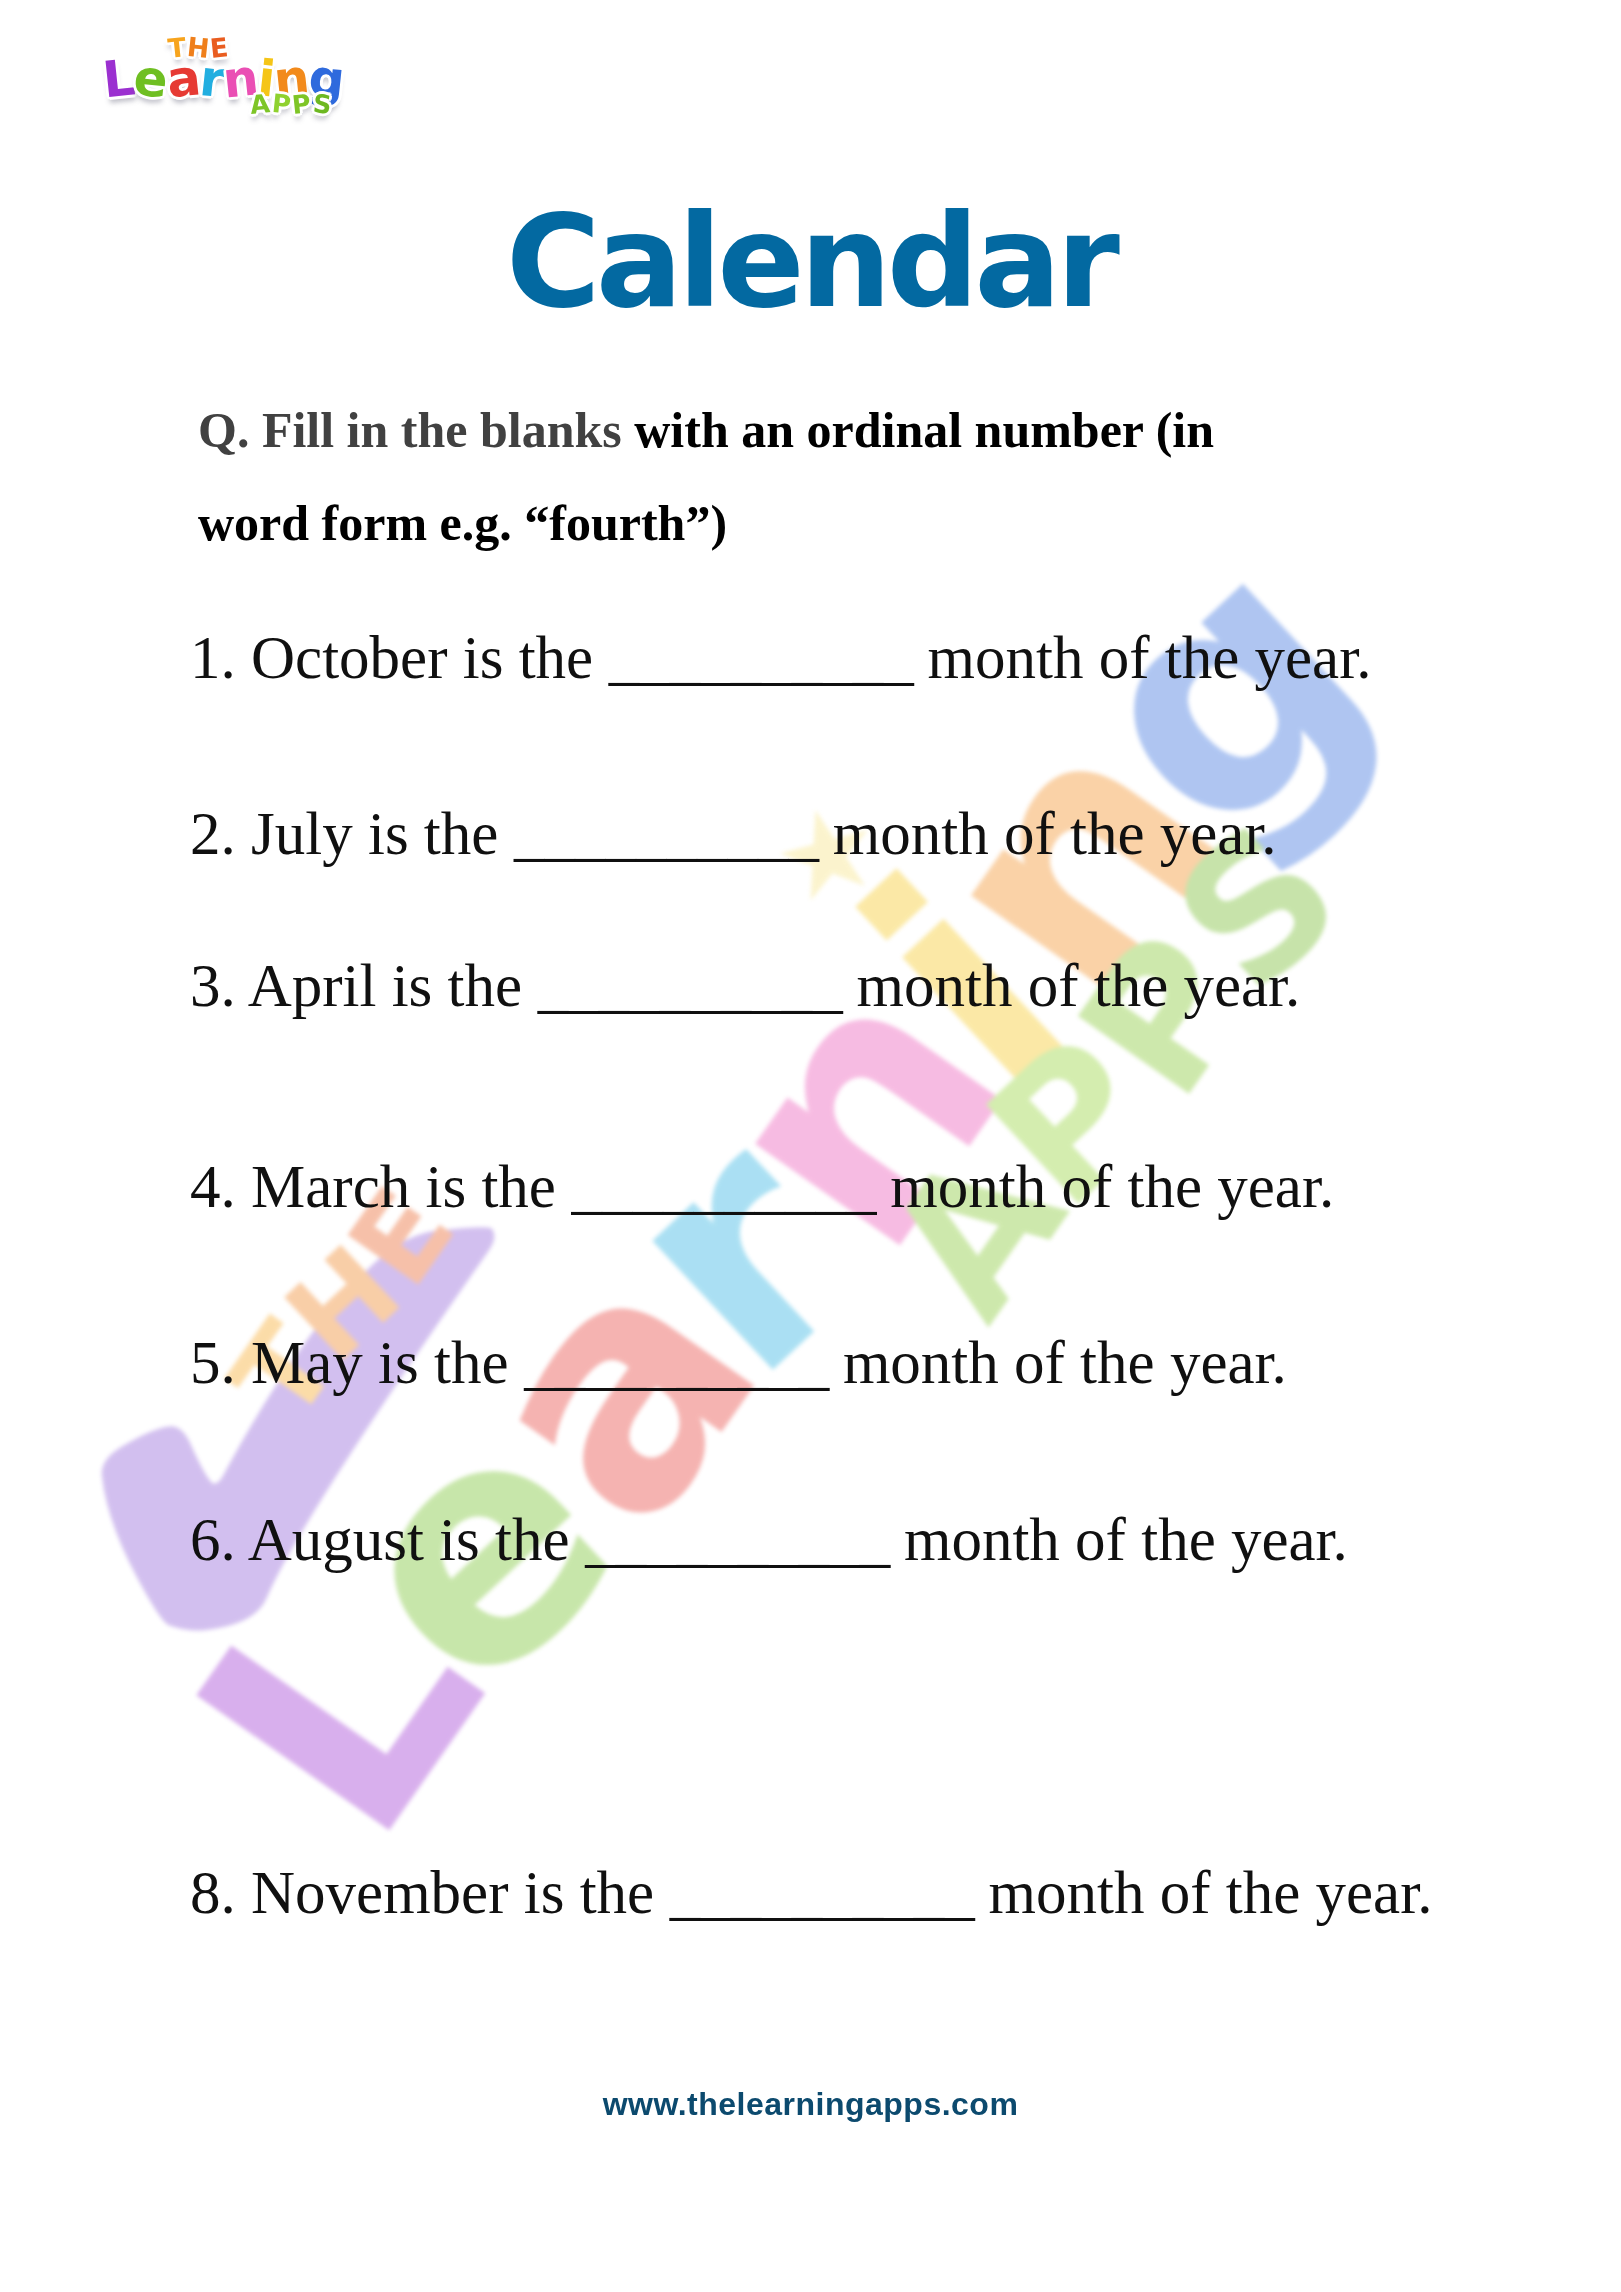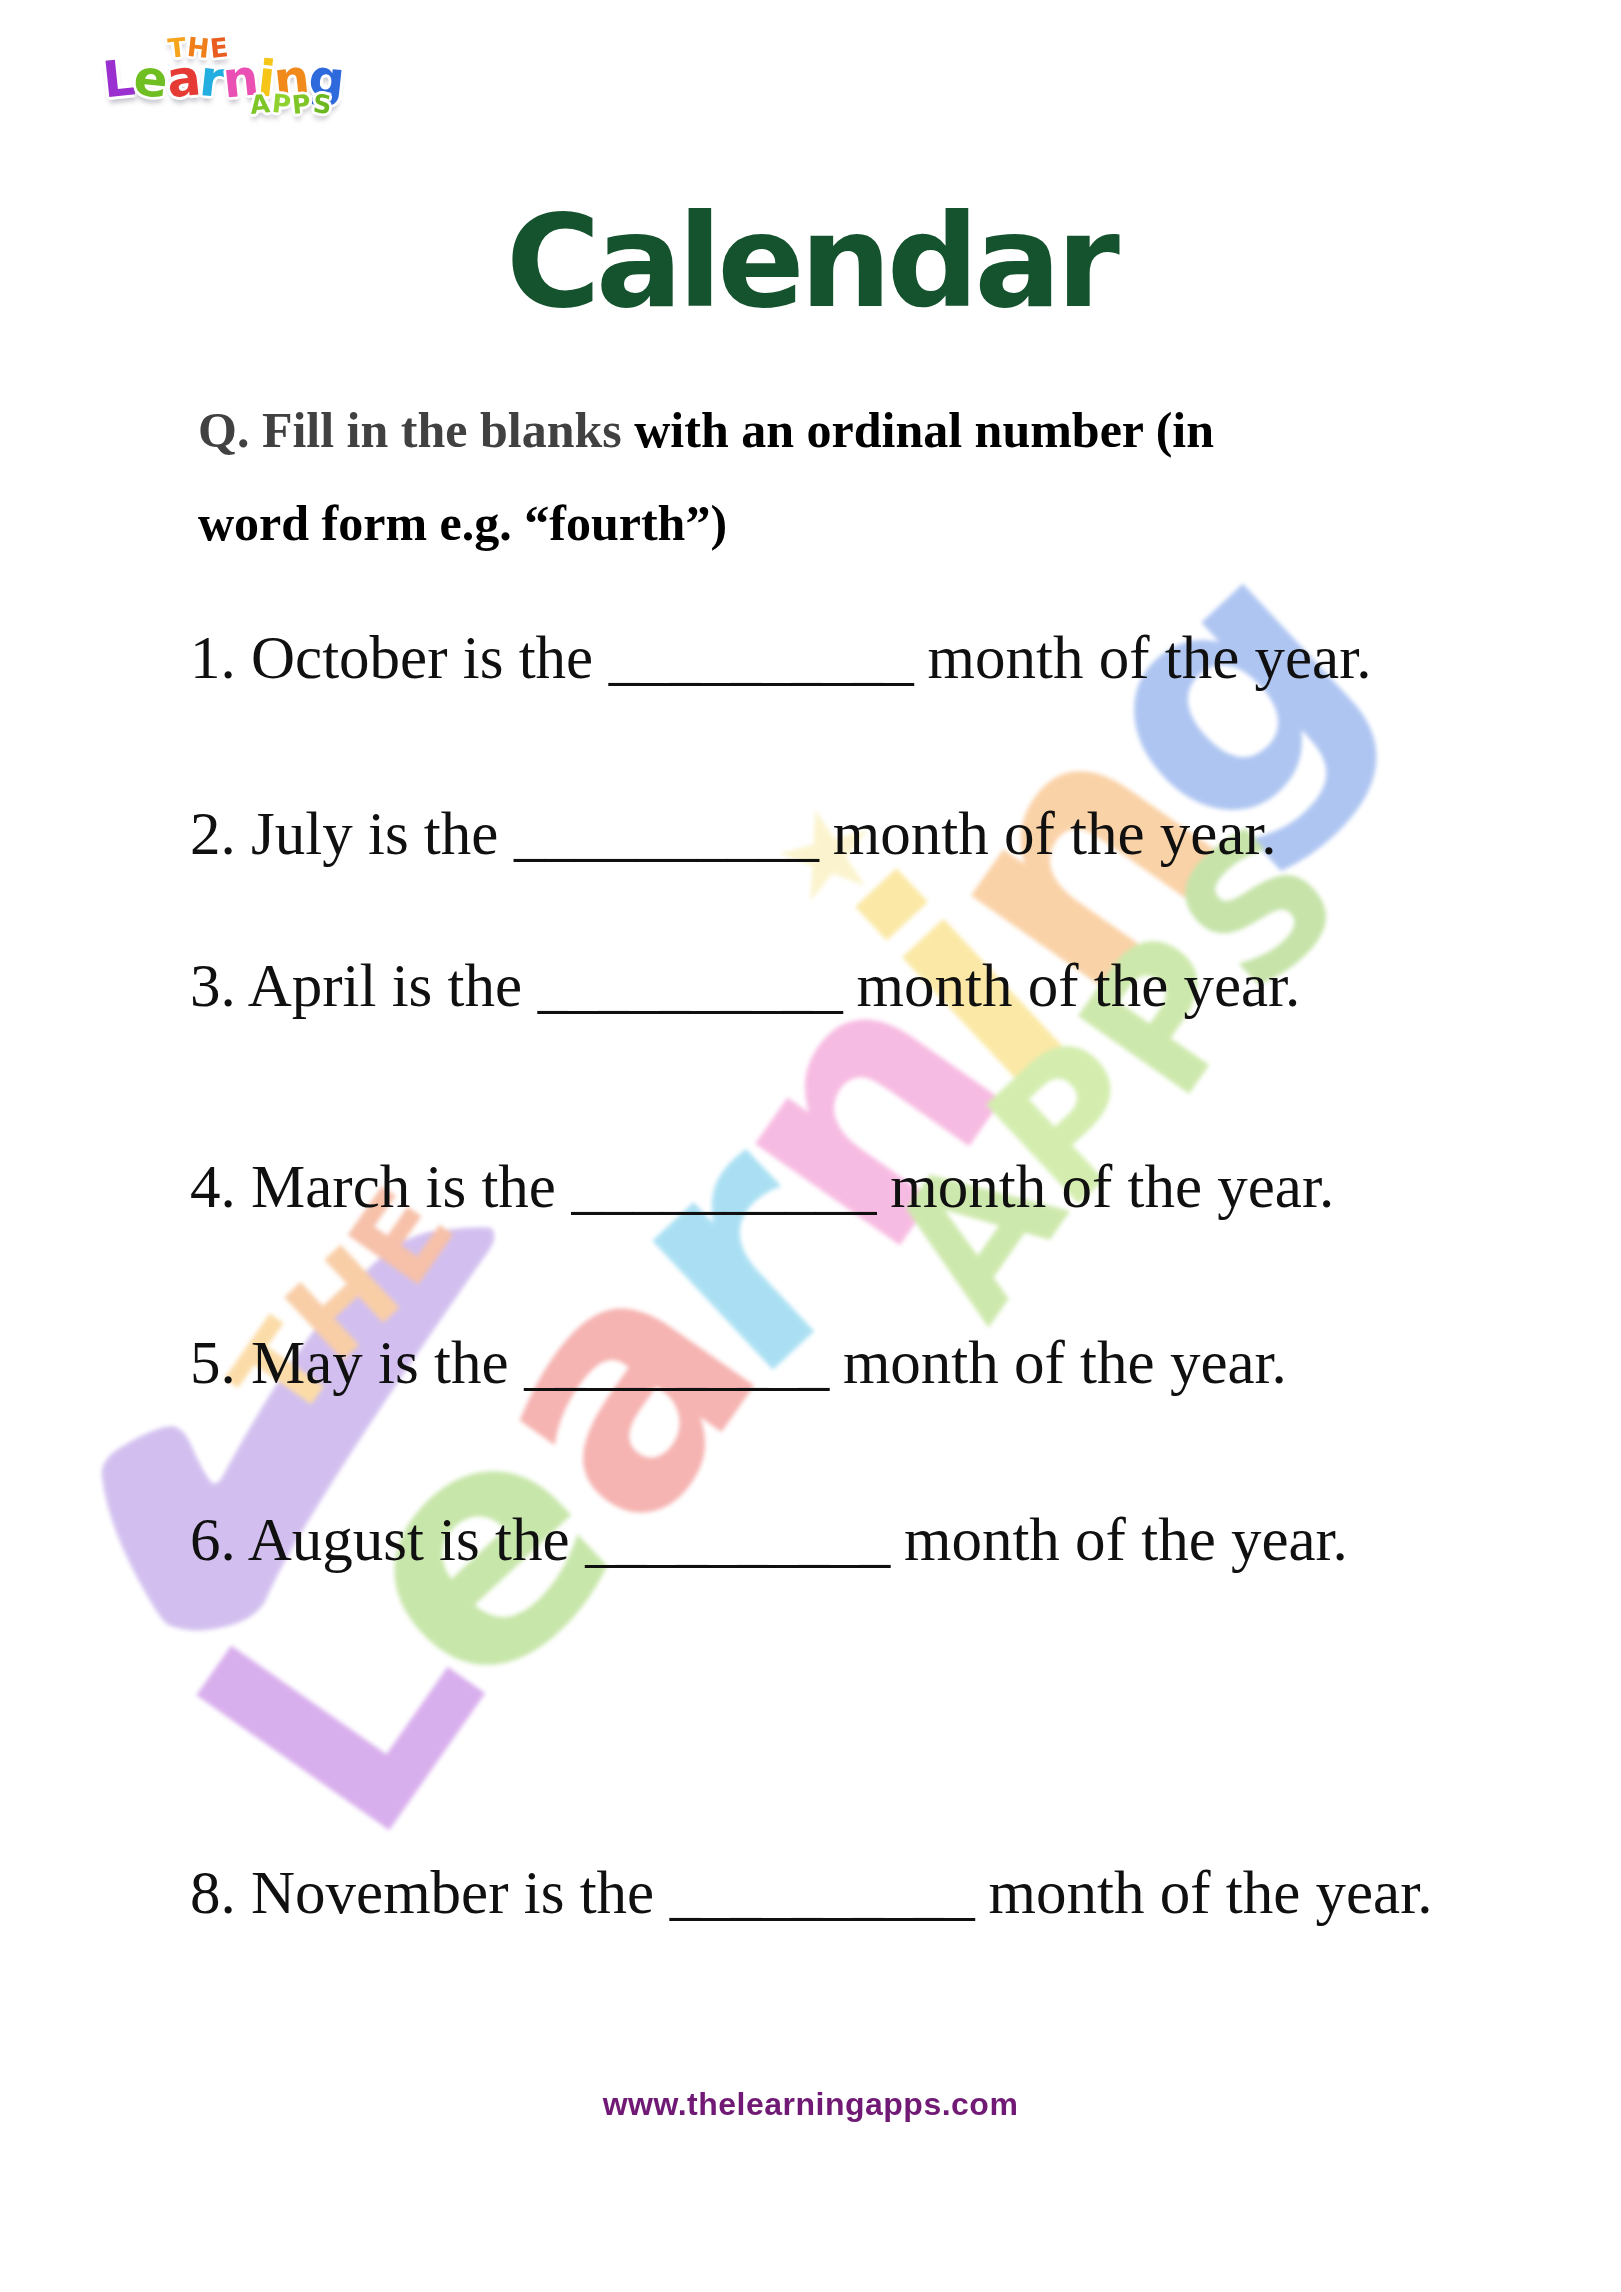--- a/index.html
+++ b/index.html
@@ -29,30 +29,30 @@
   .wm-apps{position:absolute;left:745px;top:961px;width:745px;text-align:center;
            font-size:186px;letter-spacing:5.9px;transform:rotate(-49deg);}
   .wm-star{position:absolute;left:774px;top:784px;font-size:118px;color:#f6e27e;
            transform:rotate(-15deg);}
   .wm-check{position:absolute;left:19.6px;top:1098px;font-size:686px;line-height:1;
             color:#8b5ad6;transform:rotate(-6deg);}
 
   
   .title{position:absolute;z-index:1;top:186px;left:0;width:100%;text-align:center;
          font-family:"DejaVu Sans",sans-serif;font-weight:bold;font-size:129px;
-         letter-spacing:-4.9px;color:#14532d;}
+         letter-spacing:-4.9px;color:#0369a1;}
   .question{position:absolute;z-index:1;left:198px;top:384px;width:1313px;
             font-weight:bold;font-size:50px;line-height:93px;color:#000;}
   .q-lead{color:#414141;}
   .item{position:absolute;z-index:1;left:190px;font-size:61px;line-height:84px;
         white-space:nowrap;color:#101010;}
   .blank{margin:0 13.7px 0 15.7px;letter-spacing:0;}
   .footer{position:absolute;z-index:1;top:2086px;left:0;width:100%;text-align:center;
           font-family:"Liberation Sans",sans-serif;font-weight:bold;font-size:32px;
-          letter-spacing:0.5px;color:#701a75;}
+          letter-spacing:0.5px;color:#0c4a6e;}
 </style>
 </head>
 <body>
 
 <div class="page">
 
   <div class="watermark">
     <div class="wm-check">✔</div>
     <div class="wm-the bubble"><span style="color: rgb(247, 164, 29);">T</span><span style="color: rgb(239, 127, 27);">H</span><span style="color: rgb(233, 93, 32);">E</span></div>
     <div class="wm-learning bubble"><span style="color: rgb(155, 48, 208);">L</span><span style="color: rgb(111, 191, 34);">e</span><span style="color: rgb(230, 58, 52);">a</span><span style="color: rgb(34, 174, 224);">r</span><span style="color: rgb(234, 79, 180);">n</span><span style="color: rgb(245, 197, 23);">i</span><span style="color: rgb(242, 138, 27);">n</span><span style="color: rgb(47, 106, 221);">g</span></div>

